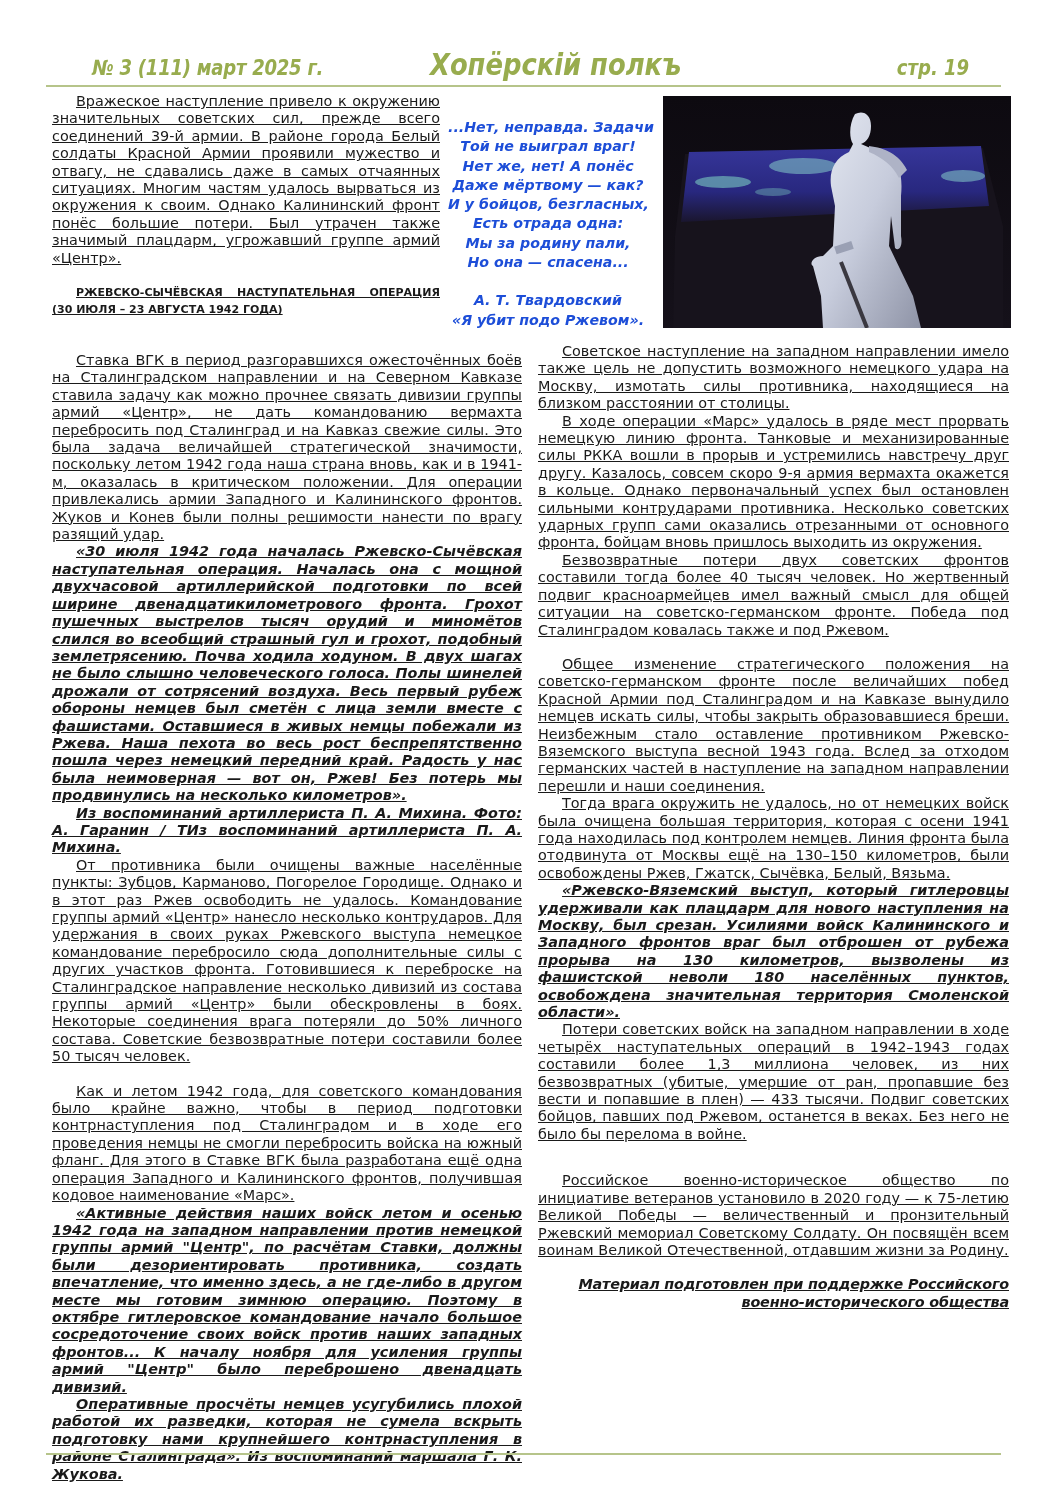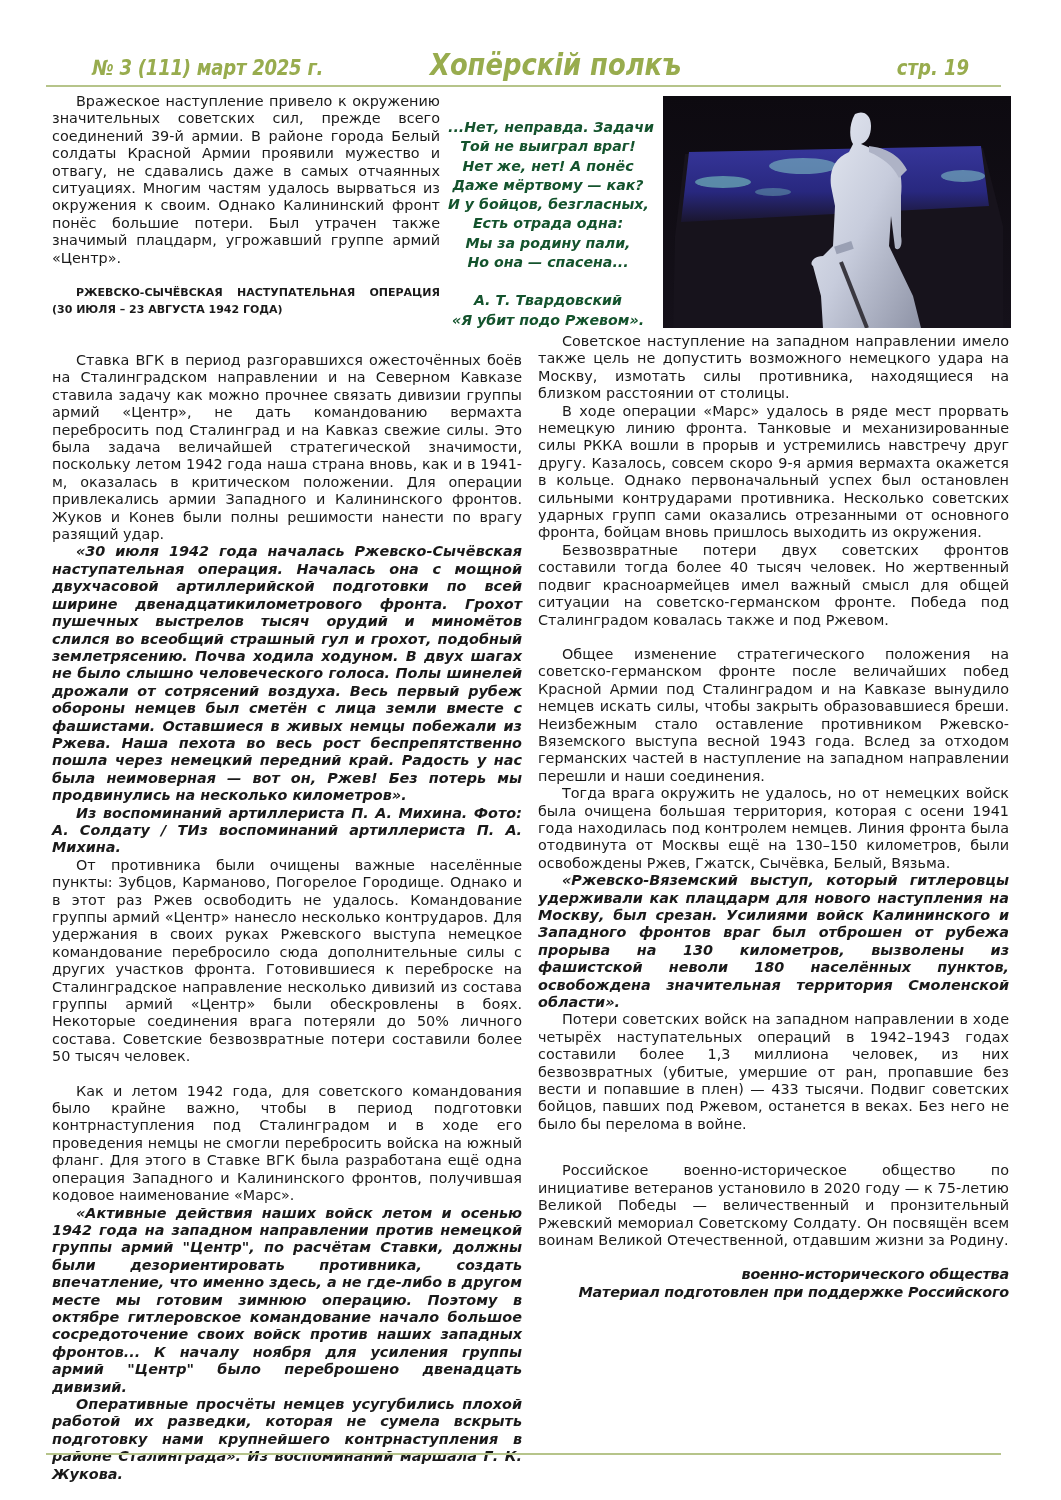--- a/index.html
+++ b/index.html
@@ -10,35 +10,35 @@
                font-weight: bold; font-style: italic; font-size: 21px; color: #98ac4e;
                letter-spacing: -0.3px; transform: scaleX(0.86); transform-origin: left; }
   .hdr-title { position: absolute; left: 384px; top: -9px; font-weight: bold; font-style: italic;
                font-size: 30px; color: #98ac4e; transform: scaleX(0.86); transform-origin: left; }
   .hdr-page { position: absolute; right: 32px; top: 0; font-weight: bold; font-style: italic;
               font-size: 21px; color: #98ac4e; transform: scaleX(0.86); transform-origin: right; }
   .rule { position: absolute; left: 46px; width: 955px; height: 2px; background: #b6c48a; }
   .rule.top { top: 85px; }
   .rule.bottom { top: 1453px; }
 
-  .col { position: absolute; font-size: 14.4px; line-height: 17.4px; text-align: justify; }
+  .col { position: absolute; font-size: 14.4px; line-height: 17.4px; text-align: justify; text-decoration: underline; }
   .col-left { left: 52px; top: 93px; width: 388px; }
   .col-left2 { left: 52px; top: 352px; width: 470px; }
-  .col-right { left: 538px; top: 333px; width: 471px; }
+  .col-right { left: 538px; top: 343px; width: 471px; }
   .col p { margin: 0; text-indent: 24px; }
   .col p.q { font-weight: bold; font-style: italic; }
   .col h2 { margin: 0; font-size: 11px; line-height: 17.4px; font-weight: bold;
             text-indent: 24px; text-align: justify; text-align-last: left; }
   .gap { height: 17px; }
   .gap-s { height: 12px; }
   .sign { font-weight: bold; font-style: italic; text-align: right; text-indent: 0 !important;
           font-family: "DejaVu Sans", sans-serif; letter-spacing: -0.2px; }
 
   .poem { position: absolute; left: 448px; top: 118px; width: 200px; text-align: center;
-          font-weight: bold; font-style: italic; font-size: 14.2px; line-height: 19.3px; color: #14532d; }
+          font-weight: bold; font-style: italic; font-size: 14.2px; line-height: 19.3px; color: #1d4ed8; }
   .poem .line { display: block; white-space: nowrap; }
   .poem .blank { display: block; height: 19px; }
 
   .photo { position: absolute; left: 663px; top: 96px; width: 348px; height: 232px;
            background: #100d12; overflow: hidden; }
 </style>
 </head>
 <body>
 
 <div class="header">
@@ -50,21 +50,21 @@
 
 <div class="col col-left">
   <p>Вражеское наступление привело к окружению значительных советских сил, прежде всего соединений 39-й армии. В районе города Белый солдаты Красной Армии проявили мужество и отвагу, не сдавались даже в самых отчаянных ситуациях. Многим частям удалось вырваться из окружения к своим. Однако Калининский фронт понёс большие потери. Был утрачен также значимый плацдарм, угрожавший группе армий «Центр».</p>
   <div class="gap"></div>
   <h2>РЖЕВСКО-СЫЧЁВСКАЯ НАСТУПАТЕЛЬНАЯ ОПЕРАЦИЯ (30 ИЮЛЯ – 23 АВГУСТА 1942 ГОДА)</h2>
 </div>
 
 <div class="col col-left2">
   <p>Ставка ВГК в период разгоравшихся ожесточённых боёв на Сталинградском направлении и на Северном Кавказе ставила задачу как можно прочнее связать дивизии группы армий «Центр», не дать командованию вермахта перебросить под Сталинград и на Кавказ свежие силы. Это была задача величайшей стратегической значимости, поскольку летом 1942 года наша страна вновь, как и в 1941-м, оказалась в критическом положении. Для операции привлекались армии Западного и Калининского фронтов. Жуков и Конев были полны решимости нанести по врагу разящий удар.</p>
   <p class="q">«30 июля 1942 года началась Ржевско-Сычёвская наступательная операция. Началась она с мощной двухчасовой артиллерийской подготовки по всей ширине двенадцатикилометрового фронта. Грохот пушечных выстрелов тысяч орудий и миномётов слился во всеобщий страшный гул и грохот, подобный землетрясению. Почва ходила ходуном. В двух шагах не было слышно человеческого голоса. Полы шинелей дрожали от сотрясений воздуха. Весь первый рубеж обороны немцев был сметён с лица земли вместе с фашистами. Оставшиеся в живых немцы побежали из Ржева. Наша пехота во весь рост беспрепятственно пошла через немецкий передний край. Радость у нас была неимоверная — вот он, Ржев! Без потерь мы продвинулись на несколько километров».</p>
-  <p class="q">Из воспоминаний артиллериста П. А. Михина. Фото: А. Солдату / ТИз воспоминаний артиллериста П. А. Михина.</p>
+  <p class="q">Из воспоминаний артиллериста П. А. Михина. Фото: А. Гаранин / ТИз воспоминаний артиллериста П. А. Михина.</p>
   <p>От противника были очищены важные населённые пункты: Зубцов, Карманово, Погорелое Городище. Однако и в этот раз Ржев освободить не удалось. Командование группы армий «Центр» нанесло несколько контрударов. Для удержания в своих руках Ржевского выступа немецкое командование перебросило сюда дополнительные силы с других участков фронта. Готовившиеся к переброске на Сталинградское направление несколько дивизий из состава группы армий «Центр» были обескровлены в боях. Некоторые соединения врага потеряли до 50% личного состава. Советские безвозвратные потери составили более 50 тысяч человек.</p>
   <div class="gap"></div>
   <p>Как и летом 1942 года, для советского командования было крайне важно, чтобы в период подготовки контрнаступления под Сталинградом и в ходе его проведения немцы не смогли перебросить войска на южный фланг. Для этого в Ставке ВГК была разработана ещё одна операция Западного и Калининского фронтов, получившая кодовое наименование «Марс».</p>
   <p class="q">«Активные действия наших войск летом и осенью 1942 года на западном направлении против немецкой группы армий "Центр", по расчётам Ставки, должны были дезориентировать противника, создать впечатление, что именно здесь, а не где-либо в другом месте мы готовим зимнюю операцию. Поэтому в октябре гитлеровское командование начало большое сосредоточение своих войск против наших западных фронтов... К началу ноября для усиления группы армий "Центр" было переброшено двенадцать дивизий.</p>
   <p class="q">Оперативные просчёты немцев усугубились плохой работой их разведки, которая не сумела вскрыть подготовку нами крупнейшего контрнаступления в районе Сталинграда». Из воспоминаний маршала Г. К. Жукова.</p>
 </div>
 
 <div class="poem">
   <span class="line">...Нет, неправда. Задачи</span>
   <span class="line">Той не выиграл враг!</span>
@@ -118,17 +118,17 @@
   <p>Безвозвратные потери двух советских фронтов составили тогда более 40 тысяч человек. Но жертвенный подвиг красноармейцев имел важный смысл для общей ситуации на советско-германском фронте. Победа под Сталинградом ковалась также и под Ржевом.</p>
   <div class="gap"></div>
   <p>Общее изменение стратегического положения на советско-германском фронте после величайших побед Красной Армии под Сталинградом и на Кавказе вынудило немцев искать силы, чтобы закрыть образовавшиеся бреши. Неизбежным стало оставление противником Ржевско-Вяземского выступа весной 1943 года. Вслед за отходом германских частей в наступление на западном направлении перешли и наши соединения.</p>
   <p>Тогда врага окружить не удалось, но от немецких войск была очищена большая территория, которая с осени 1941 года находилась под контролем немцев. Линия фронта была отодвинута от Москвы ещё на 130–150 километров, были освобождены Ржев, Гжатск, Сычёвка, Белый, Вязьма.</p>
   <p class="q">«Ржевско-Вяземский выступ, который гитлеровцы удерживали как плацдарм для нового наступления на Москву, был срезан. Усилиями войск Калининского и Западного фронтов враг был отброшен от рубежа прорыва на 130 километров, вызволены из фашистской неволи 180 населённых пунктов, освобождена значительная территория Смоленской области».</p>
   <p>Потери советских войск на западном направлении в ходе четырёх наступательных операций в 1942–1943 годах составили более 1,3 миллиона человек, из них безвозвратных (убитые, умершие от ран, пропавшие без вести и попавшие в плен) — 433 тысячи. Подвиг советских бойцов, павших под Ржевом, останется в веках. Без него не было бы перелома в войне.</p>
   <div class="gap"></div>
   <div class="gap-s"></div>
   <p>Российское военно-историческое общество по инициативе ветеранов установило в 2020 году — к 75-летию Великой Победы — величественный и пронзительный Ржевский мемориал Советскому Солдату. Он посвящён всем воинам Великой Отечественной, отдавшим жизни за Родину.</p>
   <div class="gap"></div>
+  <p class="sign">Материал подготовлен при поддержке Российского</p>
   <p class="sign">военно-исторического общества</p>
-  <p class="sign">Материал подготовлен при поддержке Российского</p>
 </div>
 
 <div class="rule bottom"></div>
 
 </body></html>

